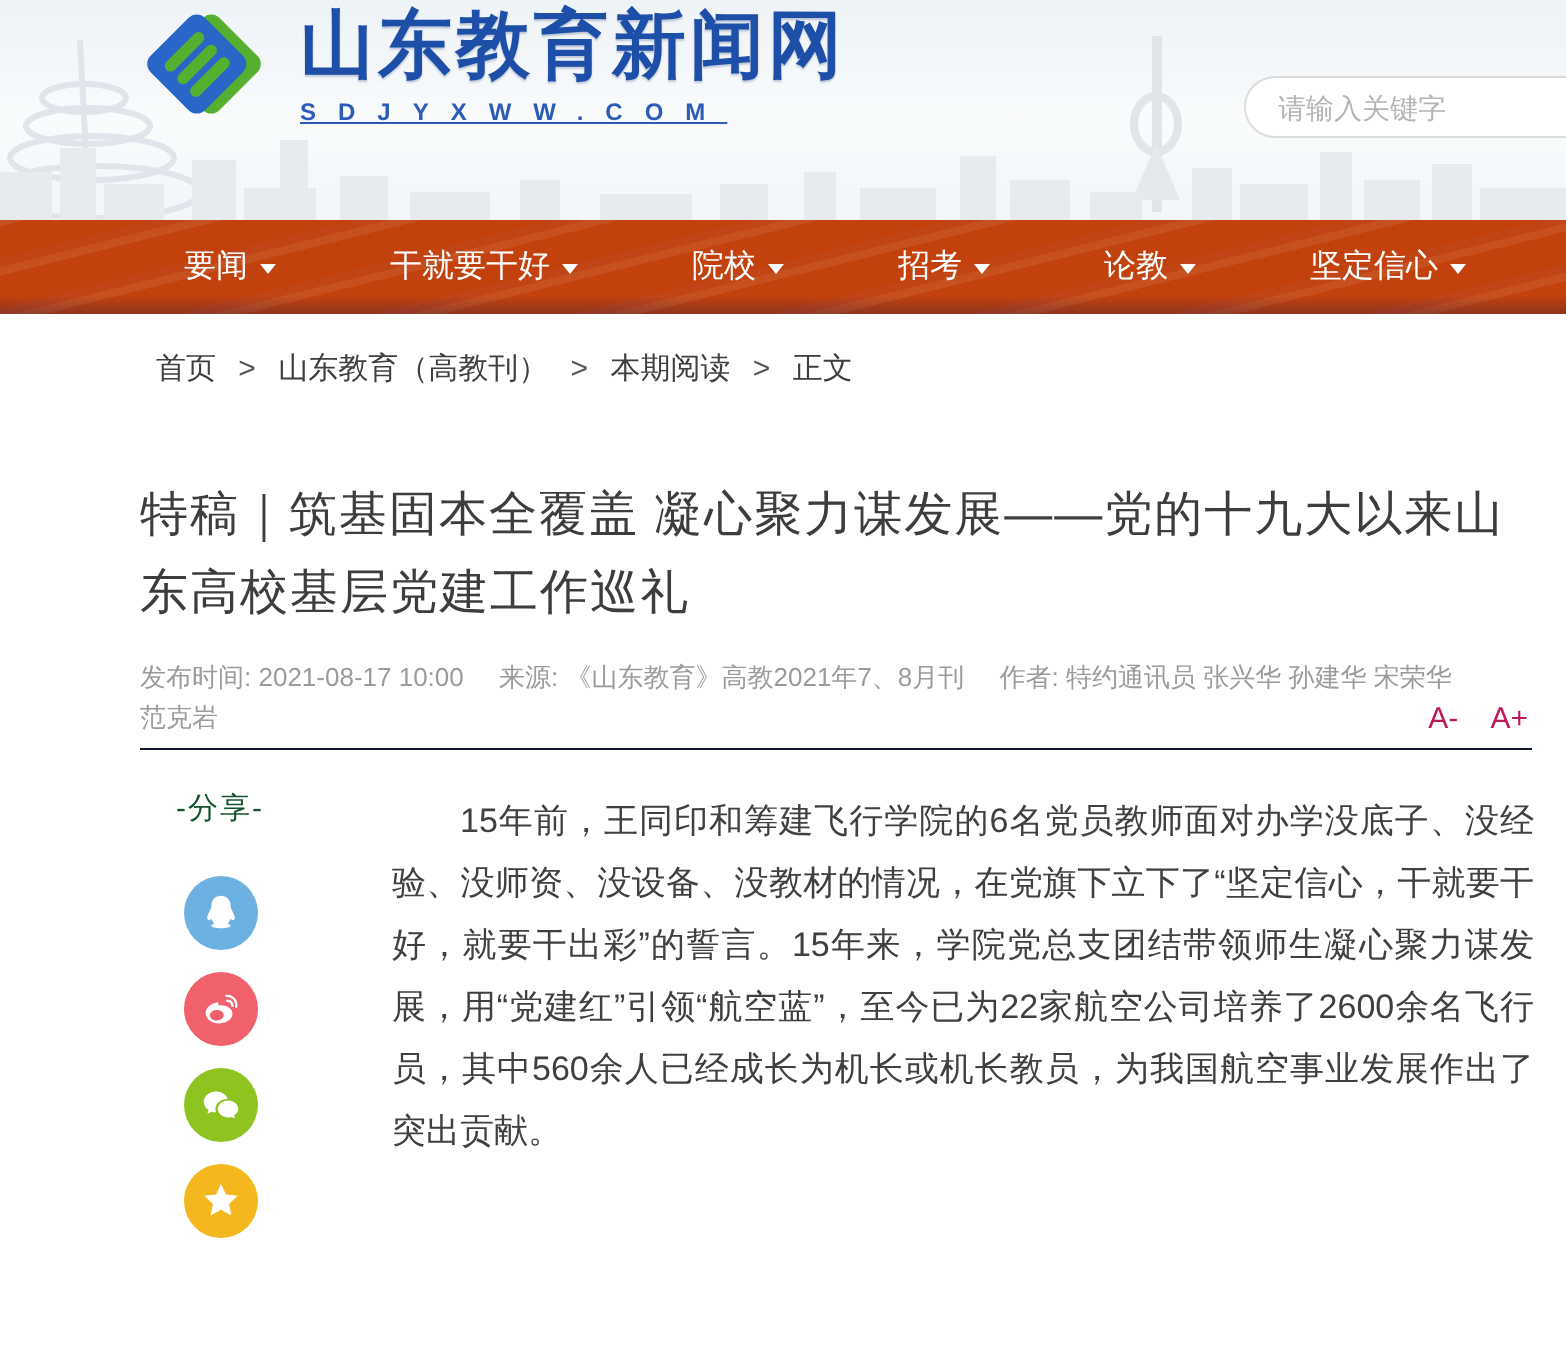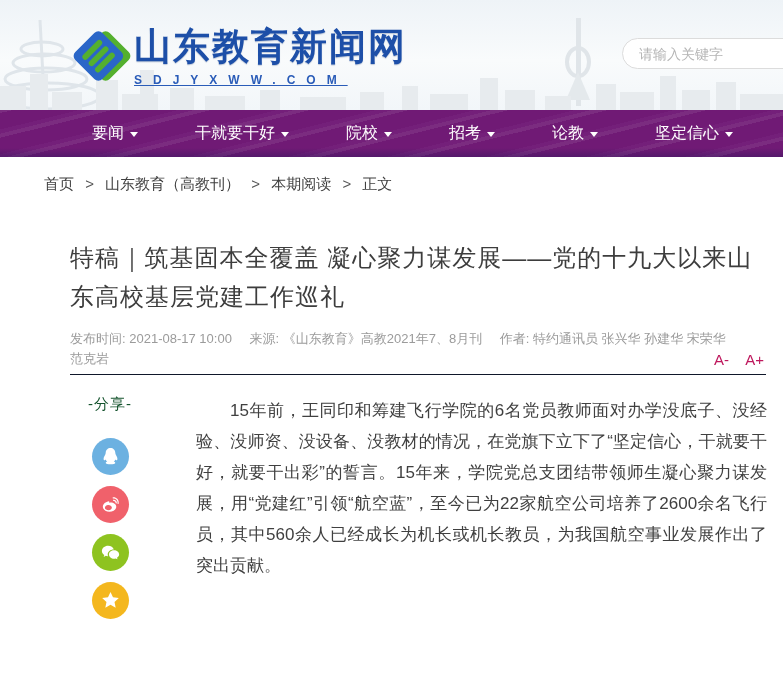--- a/index.html
+++ b/index.html
@@ -4,42 +4,42 @@
 <style>
   * { box-sizing: border-box; }
   html,body { margin:0; padding:0; }
   body {
     width:783px; height:673px; overflow:hidden; background:#ffffff;
     font-family:"Liberation Sans","DejaVu Sans",sans-serif;
   }
   
   .header { position:relative; height:110px; background:linear-gradient(180deg,#eef3f7 0%,#f9fbfc 55%,#f2f6f9 100%); overflow:hidden; }
   .header-deco { position:absolute; left:0; top:0; z-index:0; }
-  .logo-wrap { position:absolute; left:70px; top:24px; display:flex; align-items:center; z-index:2;justify-content:flex-end; }
+  .logo-wrap { position:absolute; left:70px; top:0; display:flex; align-items:center; gap:16px; z-index:2;justify-content:flex-end; }
   .logo-text-block { display:flex; flex-direction:column; }
   .logo-title { font-size:37px; font-weight:bold; color:#1d4fa8; letter-spacing:2px; line-height:44px;
                 text-shadow:0 1px 1px rgba(20,50,110,.25); }
   .logo-subtitle { font-size:12px; font-weight:bold; color:#2a5cb8; letter-spacing:11px; margin-top:4px;text-decoration:underline; }
   .search-input { position:absolute; left:622px; top:38px; width:220px; height:31px; z-index:2;
                   border:1px solid #dcdcdc; border-radius:17px; padding:0 16px; font-size:14px;
                   color:#333; background:#fff; outline:none; }
   .search-input::placeholder { color:#b5b5b5; }
   
-  .nav { position:relative; height:47px; background:#701a75; overflow:hidden; }
+  .nav { position:relative; height:47px; background:#c2410c; overflow:hidden; }
   .nav::before { content:""; position:absolute; inset:0;
      background:repeating-linear-gradient(-14deg, rgba(255,255,255,0) 0 16px, rgba(255,255,255,.08) 16px 20px, rgba(180,120,200,.06) 20px 24px); }
   .nav::after { content:""; position:absolute; left:0; bottom:0; width:100%; height:9px;
      background:linear-gradient(180deg, rgba(0,0,0,0), rgba(10,20,80,.28)); }
   .nav ul { position:relative; z-index:1; display:flex; list-style:none; margin:0; padding:0 0 0 92px;
             gap:57px; height:100%; align-items:center; }
   .nav li { color:#fff; font-size:16px; white-space:nowrap; display:flex; align-items:center; gap:6px; cursor:pointer; }
   .arrow-down { width:0; height:0; border-left:4px solid transparent; border-right:4px solid transparent;
                 border-top:5px solid #ffffff; margin-top:2px; }
   
-  .breadcrumb { padding:18px 0 0 44px; font-size:15px; color:#3f3f3f; }
+  .breadcrumb { padding:18px 0 0 78px; font-size:15px; color:#3f3f3f; }
   .breadcrumb .crumb { cursor:pointer; }
   .breadcrumb .sep { margin:0 7px; color:#555; }
   
   .article-title { margin:44px 16px 0 70px; max-width:702px; font-size:24px; font-weight:normal;
                    color:#3d3d3d; line-height:39px; letter-spacing:1px; }
   .meta { position:relative; margin:13px 17px 0 70px; padding-bottom:5px; border-bottom:1px solid #0f172a;
           color:#9b9b9b; font-size:13px; line-height:20px; }
   .meta-text { display:block; width:658px; }
   .meta-item { margin-right:14px; }
   .font-controls { position:absolute; right:2px; bottom:4px; font-size:15px; color:#be185d; }

